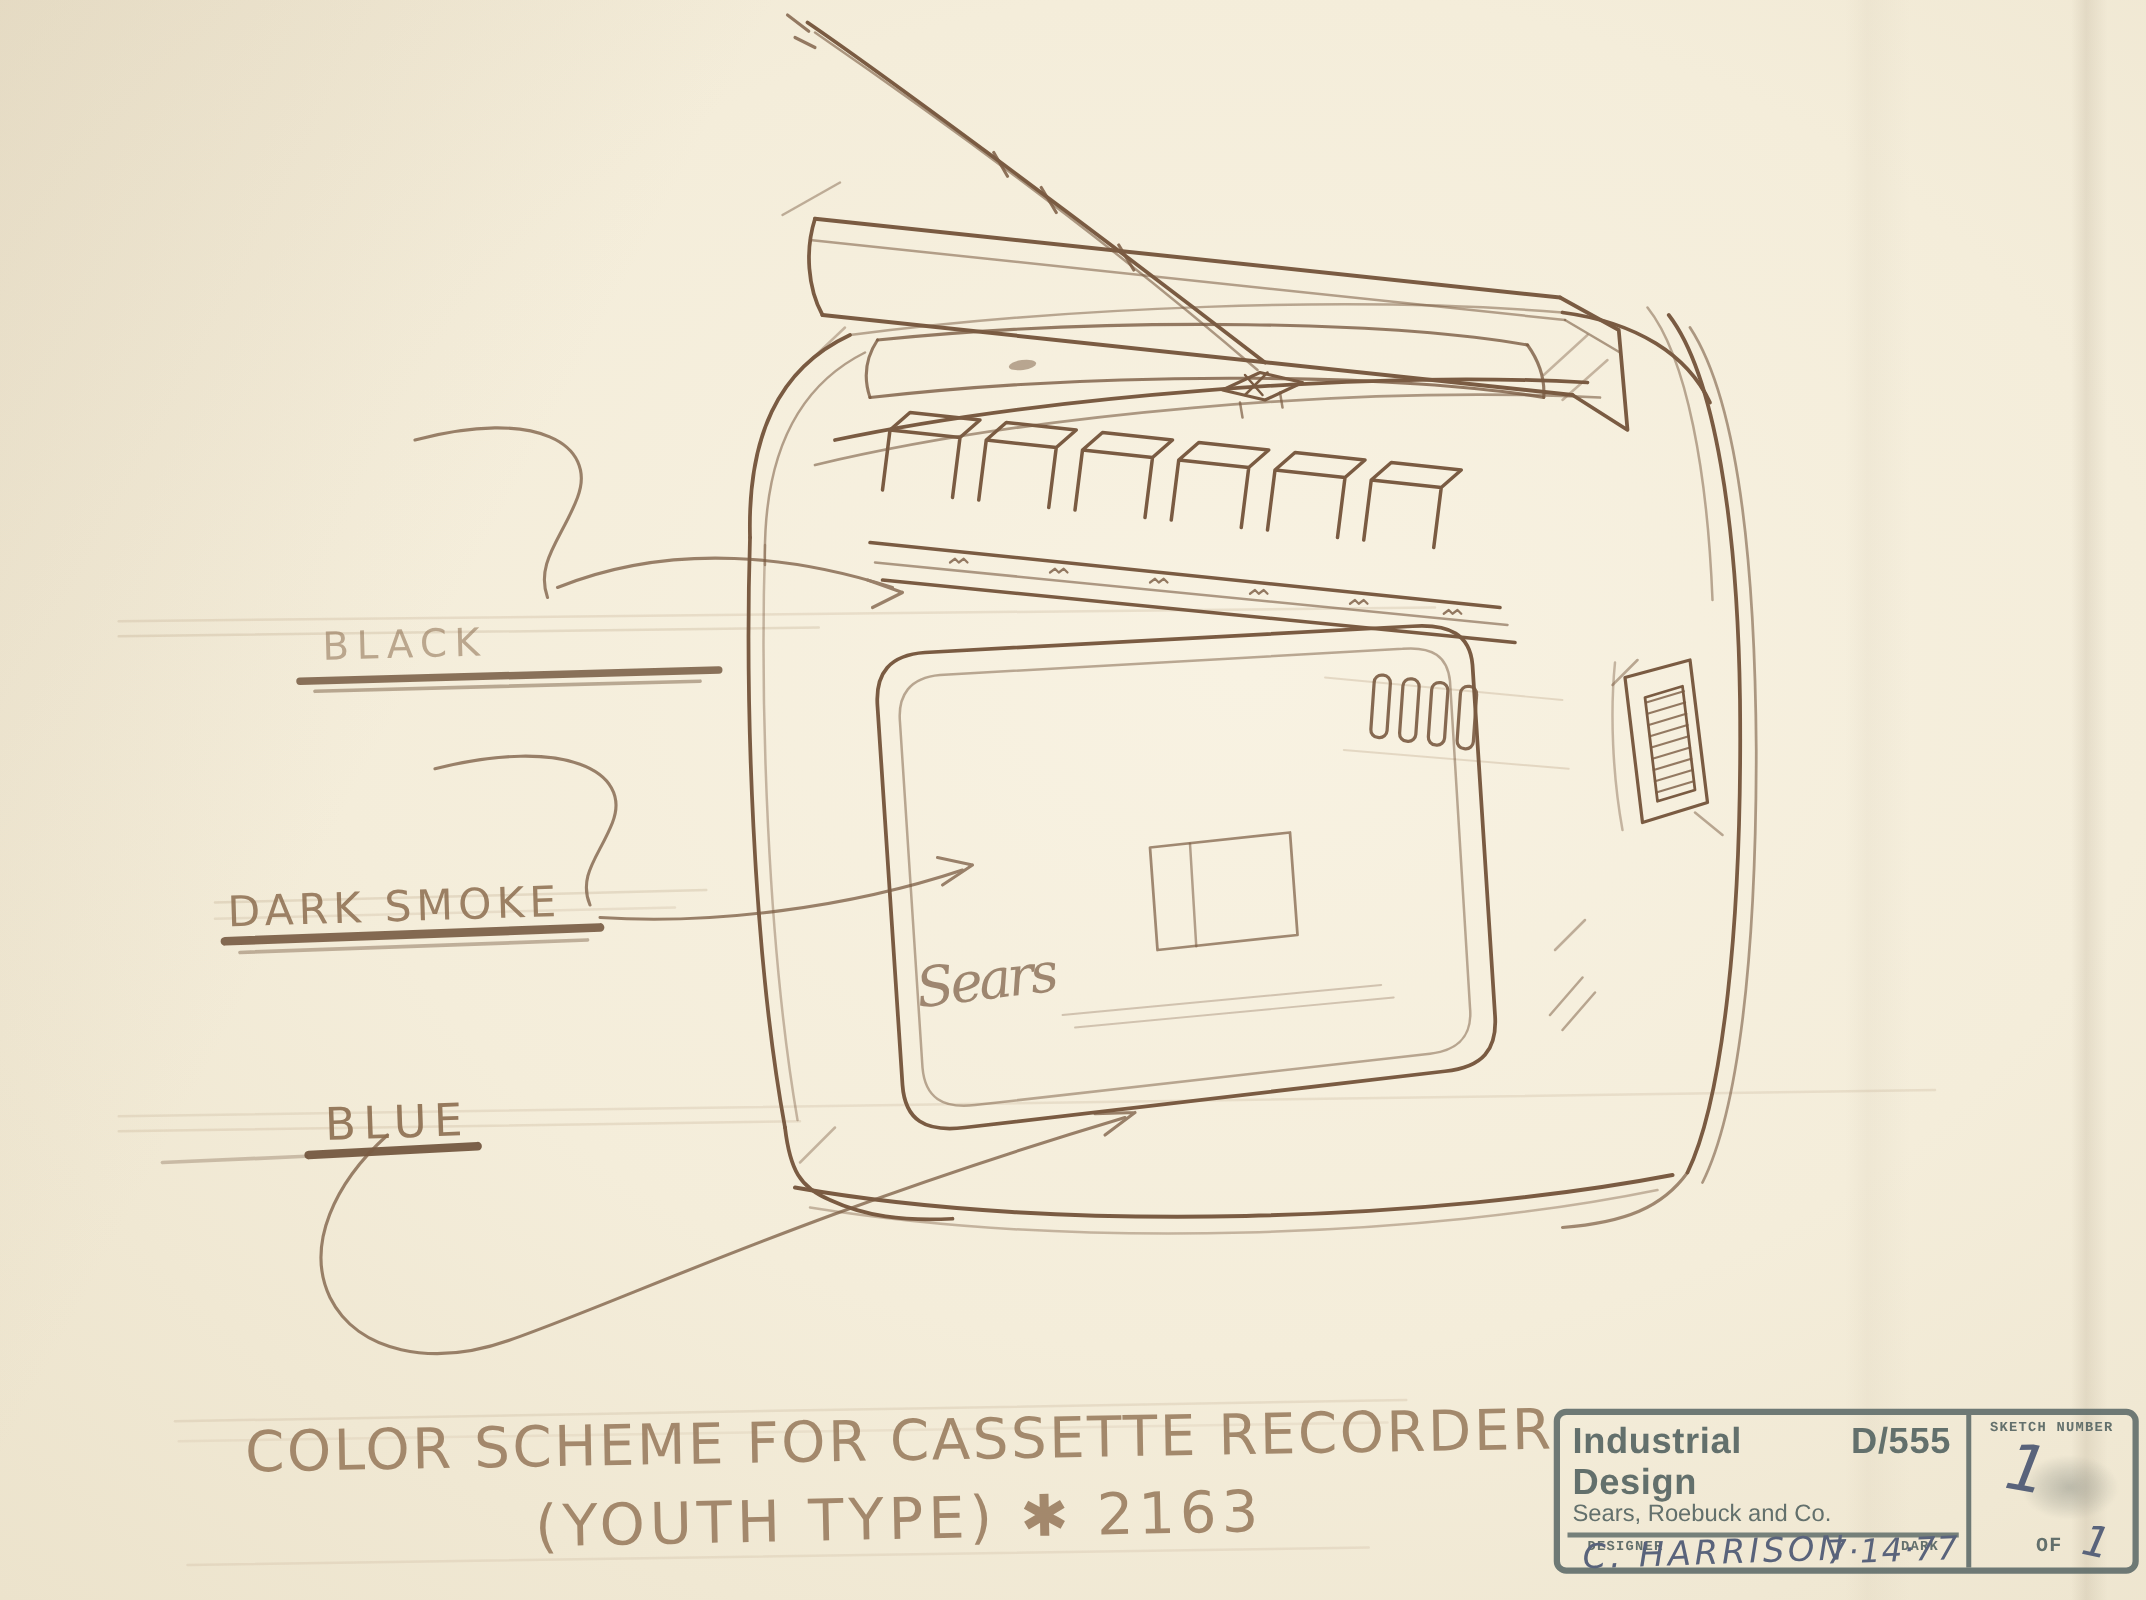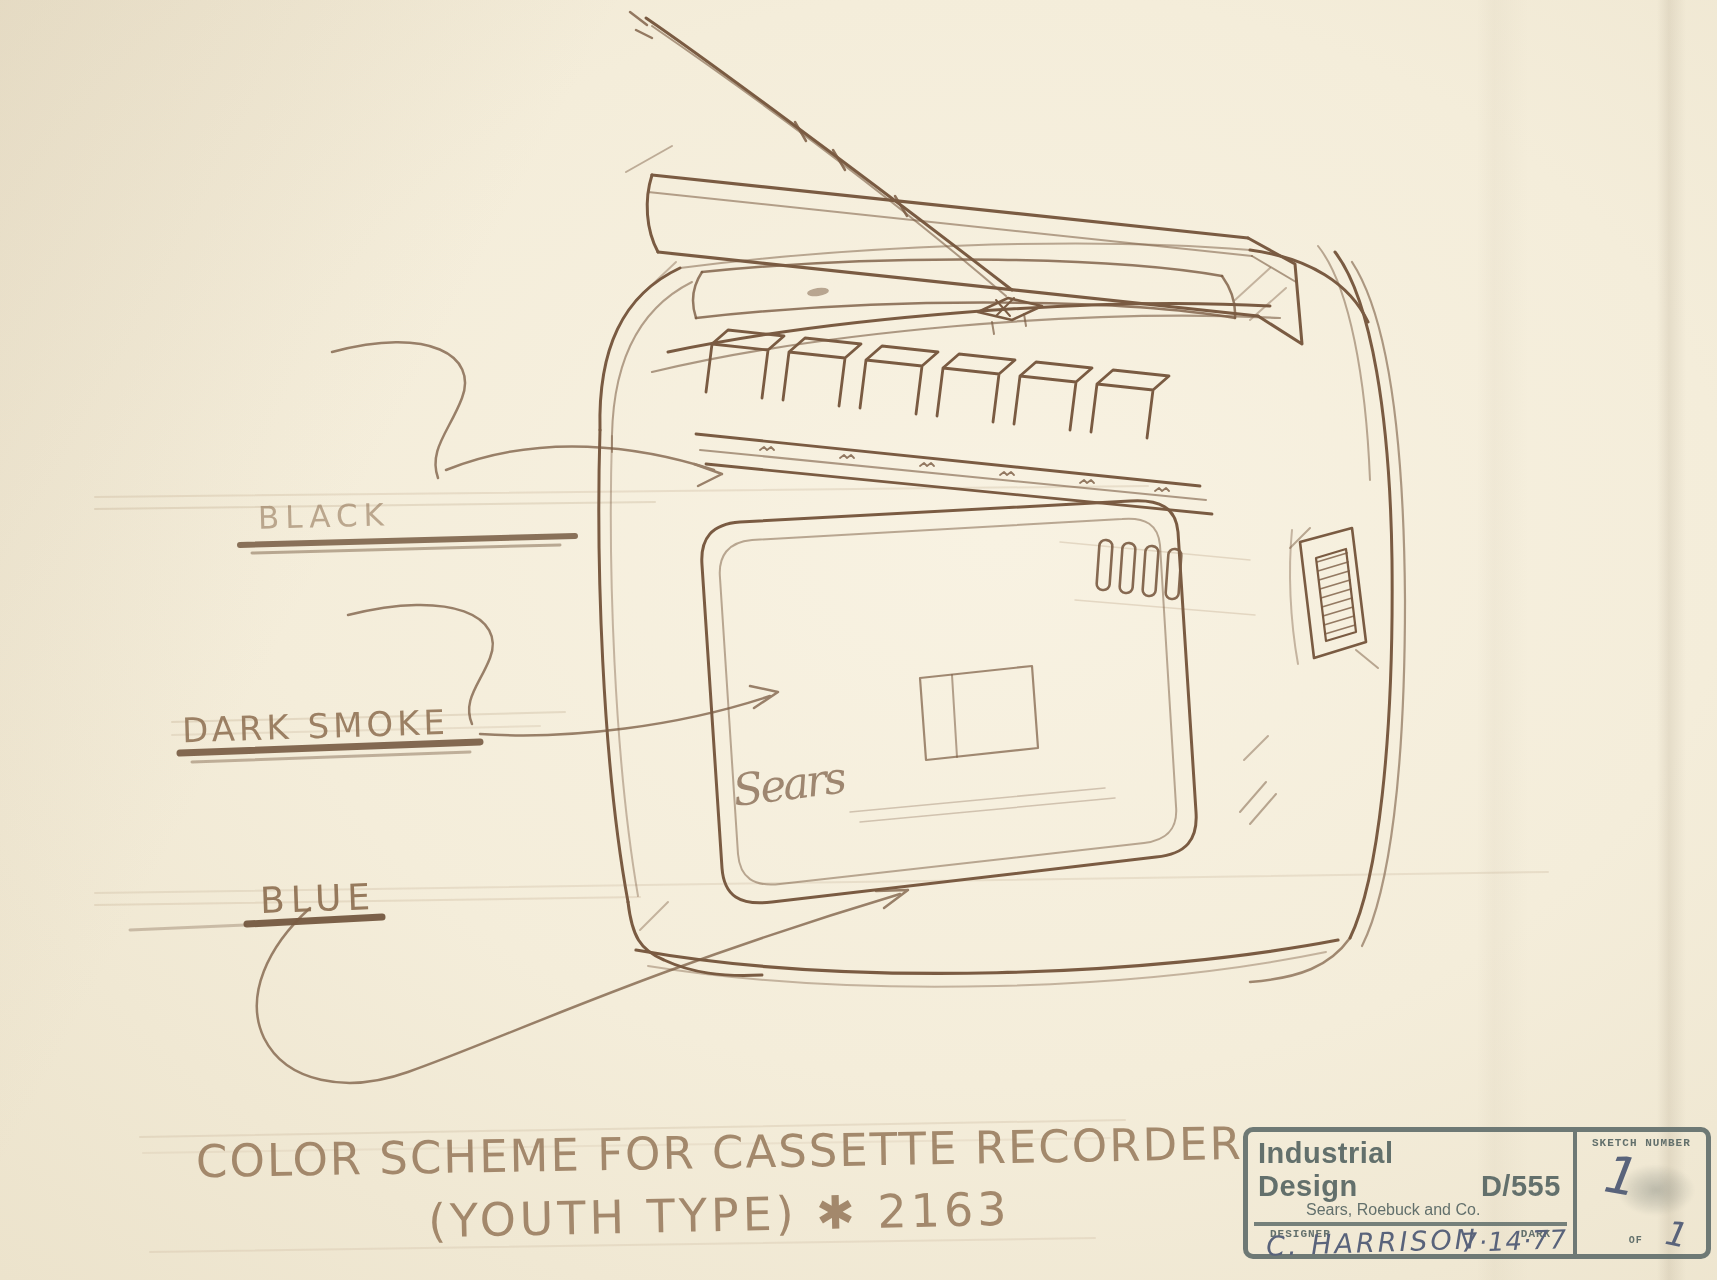--- a/index.html
+++ b/index.html
@@ -20,36 +20,36 @@
   .lbl-blue{left:260px;top:878px;font-size:36px;letter-spacing:6px;opacity:.9;transform:rotate(-2deg);}
   .cap1{left:196px;top:1126px;font-size:45px;letter-spacing:2px;opacity:.85;transform:rotate(-1deg);color:#96785a;}
   .cap2{left:428px;top:1188px;font-size:46px;letter-spacing:4px;opacity:.85;transform:rotate(-1.2deg);color:#96785a;}
   
   .stamp{position:absolute;left:1243px;top:1127px;width:458px;height:122px;
      border:5px solid rgba(95,109,106,.9);border-radius:10px;display:flex;
      color:rgba(91,105,102,.95);}
   .stamp .left{flex:1 1 auto;padding:5px 8px 0 10px;position:relative;
      border-right:4px solid rgba(95,109,106,.9);}
   .stamp .right{width:138px;position:relative;}
-  .tb-row1{display:flex;justify-content:space-between;align-items:flex-end;padding-right:4px;}
+  .tb-row1{display:flex;justify-content:space-between;align-items:flex-start;padding-right:4px;}
   .tb-dept,.tb-code{font-weight:bold;font-size:29px;letter-spacing:.5px;}
-  .tb-co{font-size:16px;margin-top:-2px;margin-left:48px;}
+  .tb-co{font-size:19px;margin-top:-2px;}
   .tb-rule{height:4px;background:rgba(95,109,106,.85);margin:3px -2px 2px -4px;}
   .tb-small{font-size:11px;font-weight:bold;letter-spacing:1px;font-family:Liberation Mono, monospace;}
   .tb-labels{display:flex;margin-left:12px;}
   .tb-labels .d2{margin-left:190px;}
   .pen{font-family:"DejaVu Sans",sans-serif;font-style:italic;color:#59637b;}
   .sig{position:absolute;left:18px;bottom:-4px;font-size:27px;letter-spacing:3px;transform:rotate(-2deg);}
   .dat{position:absolute;right:6px;bottom:-2px;font-size:26px;letter-spacing:1px;transform:rotate(-2deg);}
   .skn-lbl{position:absolute;top:5px;width:100%;text-align:center;}
   .skn-one{position:absolute;left:28px;top:14px;font-size:52px;transform:rotate(10deg);}
   .smudge{position:absolute;left:40px;top:32px;width:78px;height:52px;opacity:.55;filter:blur(1px);
      background:radial-gradient(closest-side, rgba(105,112,106,.7), rgba(105,112,106,.35) 55%, rgba(105,112,106,0));
      border-radius:40% 55% 50% 45%;}
-  .of-lbl{position:absolute;left:52px;bottom:8px;font-size:10px;}
+  .of-lbl{position:absolute;left:52px;bottom:8px;font-size:16px;}
   .of-one{position:absolute;right:18px;bottom:0px;font-size:34px;transform:rotate(12deg);}
 </style>
 </head>
 <body>
 
 <div class="paper"></div>
 <div class="wrinkle-tl"></div>
 <div class="wrinkle-r"></div>
 
 <svg width="1717" height="1280" viewBox="0 0 1717 1280">

